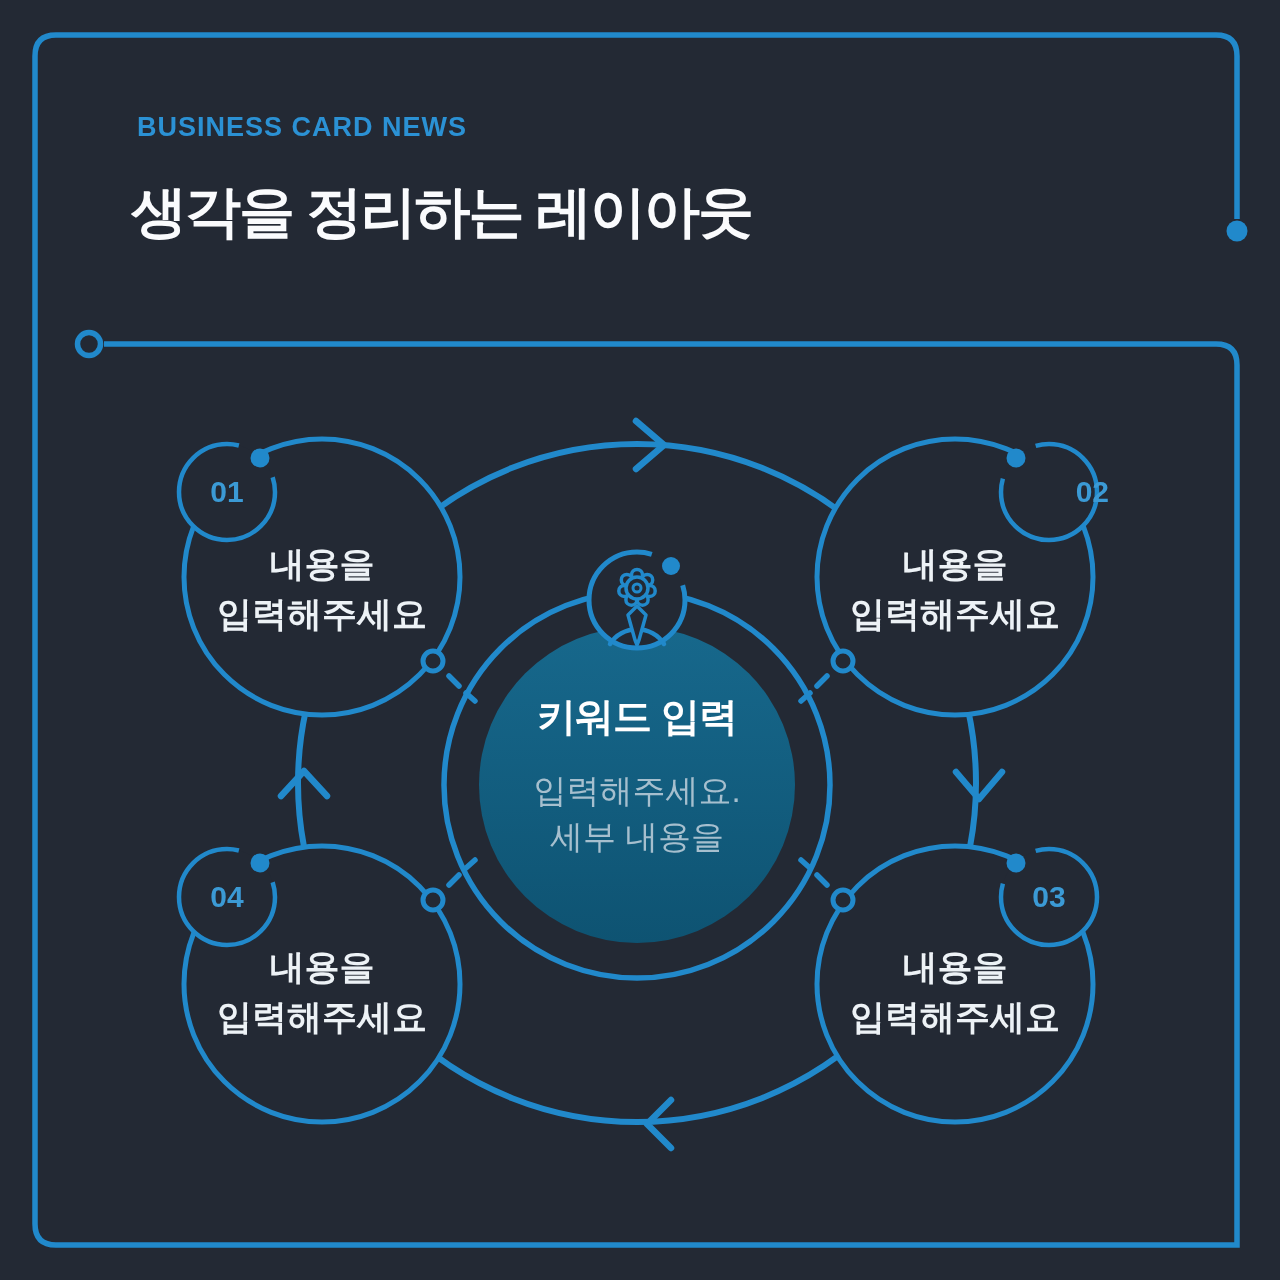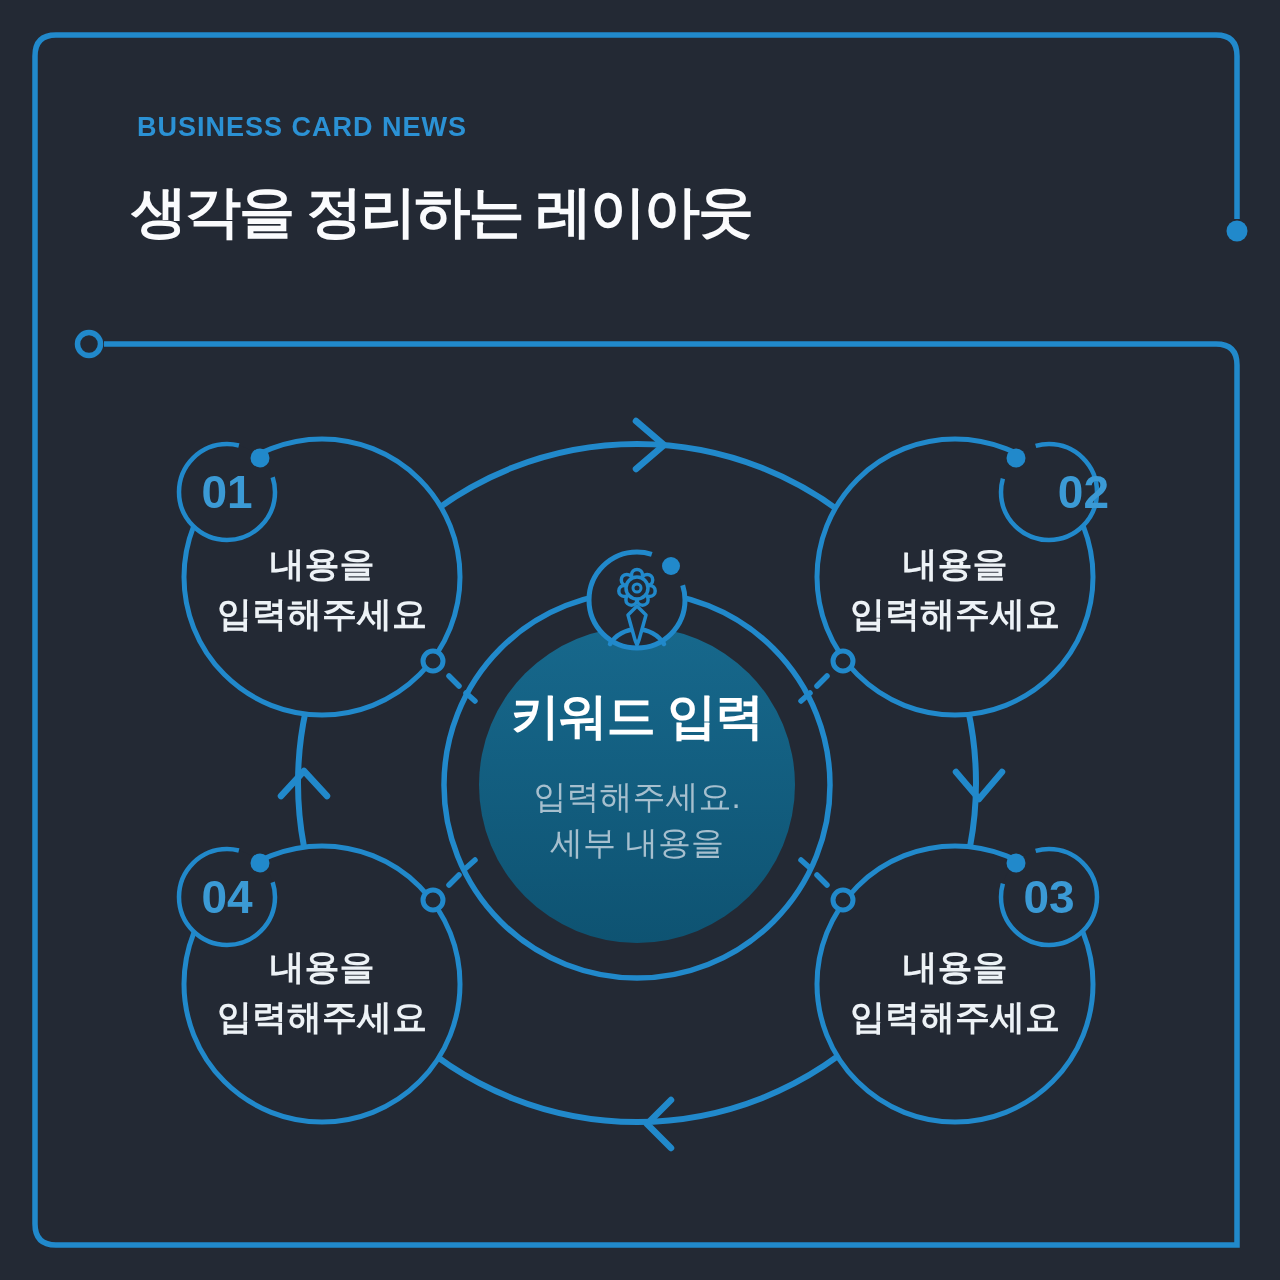--- a/index.html
+++ b/index.html
@@ -42,36 +42,36 @@
   }
   .main-title{
     left:131px;top:180px;
     font-size:56px;font-weight:800;letter-spacing:-2px;line-height:1.15;
     color:var(--title);
     white-space:nowrap;
   }
   .step-number{
     width:120px;text-align:center;
     transform:translate(-50%,-50%);
-    font-size:46px;font-weight:600;
+    font-size:30px;font-weight:600;
     color:var(--accent-bright);
   }
   .step-label{
     width:360px;text-align:center;
     transform:translate(-50%,-50%);
     font-size:35px;font-weight:600;line-height:1.42;
     color:var(--step-text);
   }
   .center-text{
     left:637px;top:775px;width:320px;
     transform:translate(-50%,-50%);
     text-align:center;
   }
   .center-title{
-    font-size:49px;font-weight:700;color:var(--center-title);
+    font-size:39px;font-weight:700;color:var(--center-title);
     margin-bottom:24px;letter-spacing:-1px;
   }
   .center-sub{
     font-size:33px;font-weight:400;line-height:1.38;color:var(--center-sub);
   }
   
   .pos-n1{left:227px;top:492px;} .pos-n2{left:1049px;top:492px;text-align:right;}
   .pos-n3{left:1049px;top:897px;} .pos-n4{left:227px;top:897px;}
   .pos-t1{left:322px;top:589px;} .pos-t2{left:955px;top:589px;}
   .pos-t3{left:955px;top:992px;} .pos-t4{left:322px;top:992px;}

